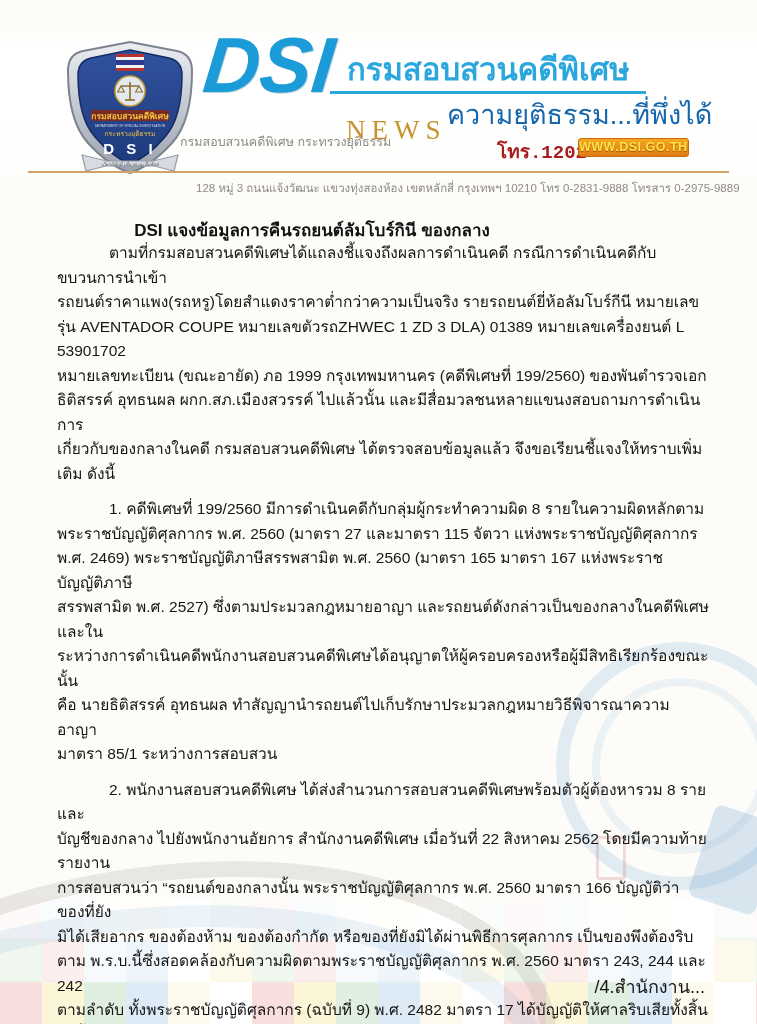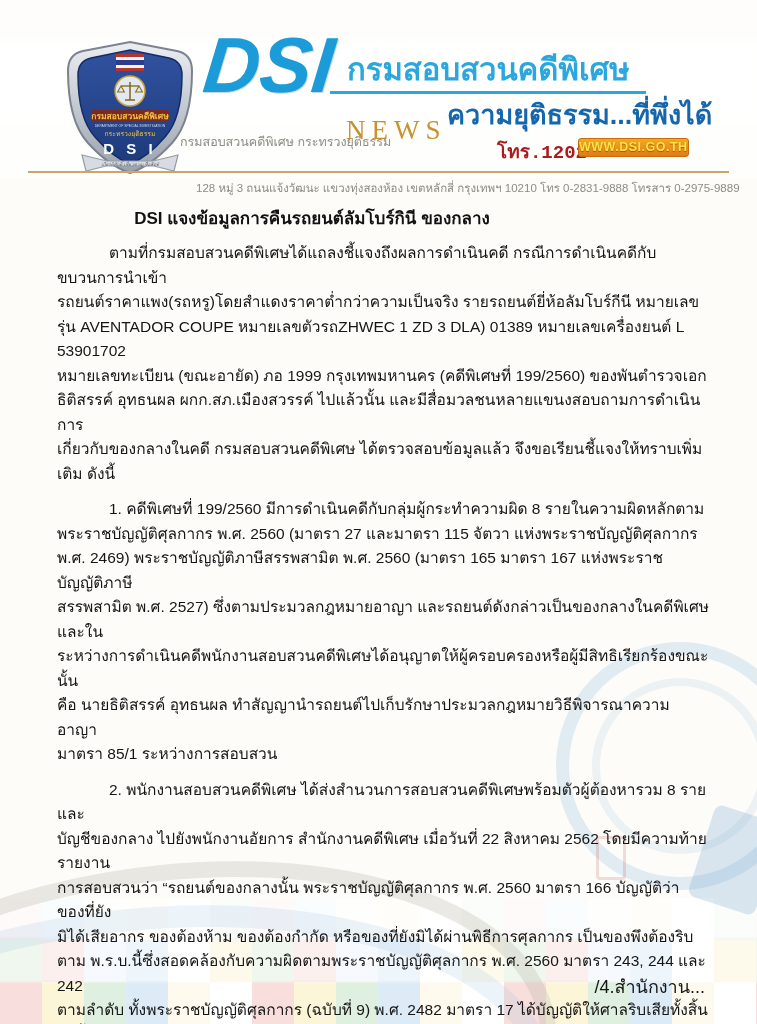--- a/index.html
+++ b/index.html
@@ -51,32 +51,32 @@
   .header-band { position:absolute; left:0; top:36px; width:757px; height:142px;
     background:rgba(255,255,255,.55); }
   .emblem { position:absolute; left:55px; top:38px; }
   .dsi-word { position:absolute; left:204px; top:26px; font-size:78px; line-height:1;
     font-weight:bold; font-style:italic; color:#1b9bd7; transform:skewX(-6deg);
     text-shadow:1px 1px 0 rgba(17,90,140,.25); }
   .agency-th { position:absolute; left:347px; top:44px; font-size:31px; font-weight:bold; color:#2ba7de; }
   .blue-line { position:absolute; left:330px; top:91px; width:316px; height:3px; background:#2ba7de; }
   .news-word { position:absolute; left:346px; top:115px; font-family:"Liberation Serif","DejaVu Serif",serif;
     font-size:27px; color:#c8922e; letter-spacing:6px; }
-  .slogan { position:absolute; left:447px; top:93px; font-size:27px; font-weight:bold; color:#1566ab; }
+  .slogan { position:absolute; left:447px; top:93px; font-size:27px; font-weight:normal; color:#1566ab; }
   .phone { position:absolute; left:497px; top:136px; font-size:19px; font-weight:bold; color:#a81d20;font-family:Liberation Mono, monospace; }
   .site-badge { position:absolute; left:578px; top:138px; padding:1px 0 2px;
     background:linear-gradient(#f6a81f,#df7d16); border-radius:3px; border:1px solid #c96a10;
     font-size:12.5px; font-weight:bold; color:#ffe448; letter-spacing:.5px;
     text-shadow:0 1px 1px rgba(120,40,0,.6); }
   .addr1 { position:absolute; left:180px; top:132px; font-size:12.5px; color:#8e8c85; }
   .addr2 { position:absolute; left:196px; top:151px; font-size:11.5px; color:#8e8c85;margin-top:28px; }
   .divider { position:absolute; left:28px; top:171px; width:701px; height:2px; background:#cfa468; }
 
   
-  .doc-title { position:absolute; left:0; top:204px; width:624px; text-align:center;
+  .doc-title { position:absolute; left:0; top:216px; width:624px; text-align:center;
     font-size:17px; font-weight:bold; color:#111; }
   .doc-body { position:absolute; left:57px; top:241px; width:652px;
     font-size:15.5px; line-height:24.5px; color:#161616; }
   .para { white-space:pre-line; text-indent:52px; margin-bottom:11px; }
   .footer-note { position:absolute; right:52px; top:972px; font-size:18px; color:#161616; }
 
   .shield-motto { font-style:italic; }
 </style>
 </head>
 <body>

